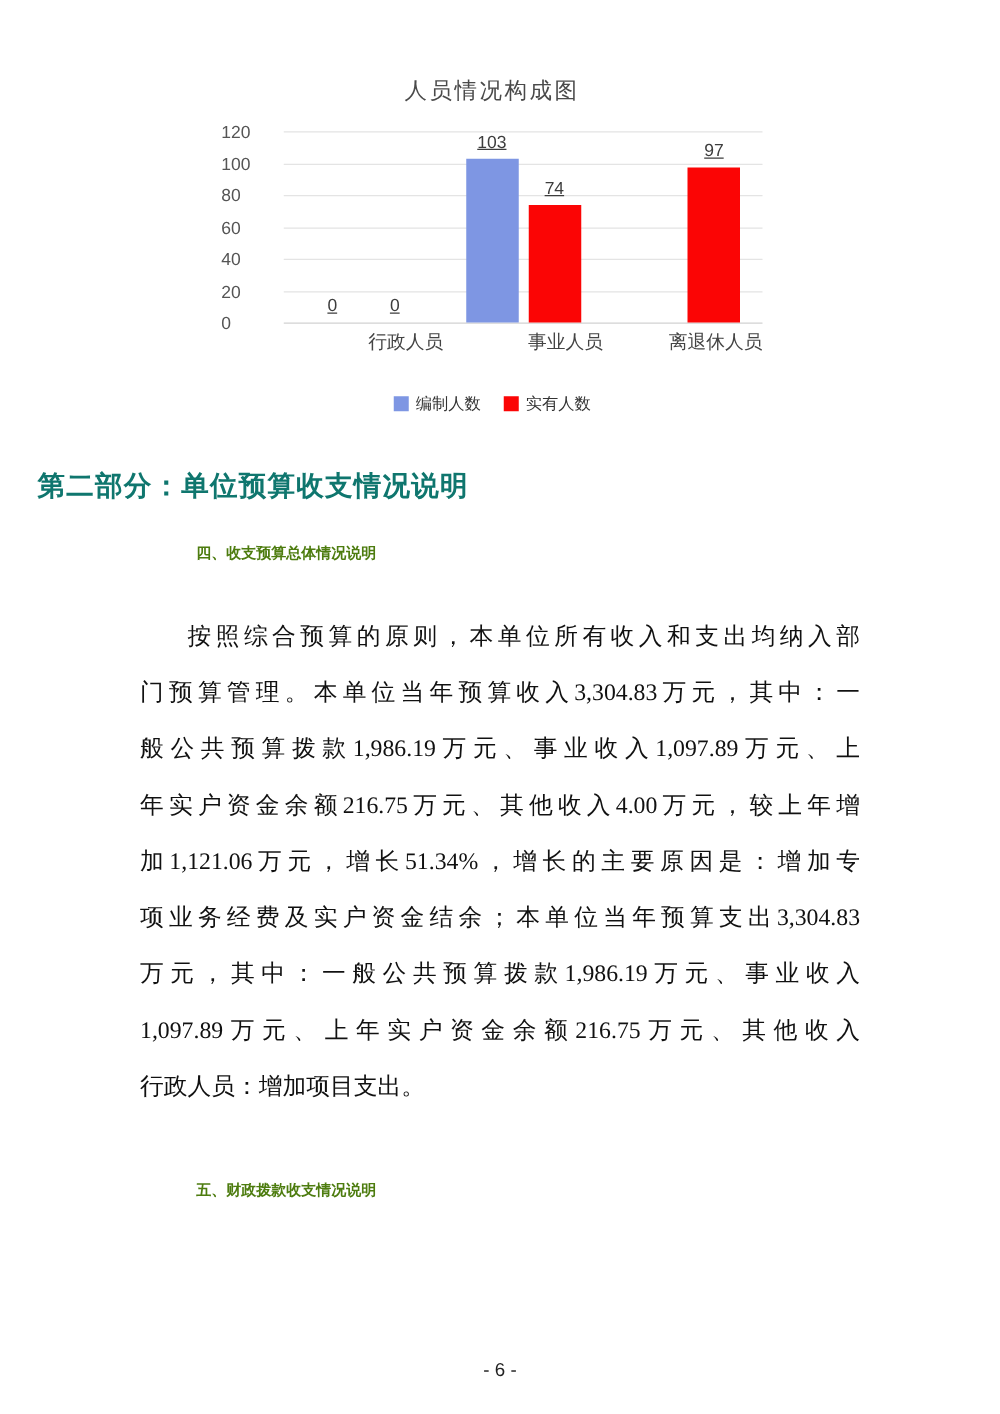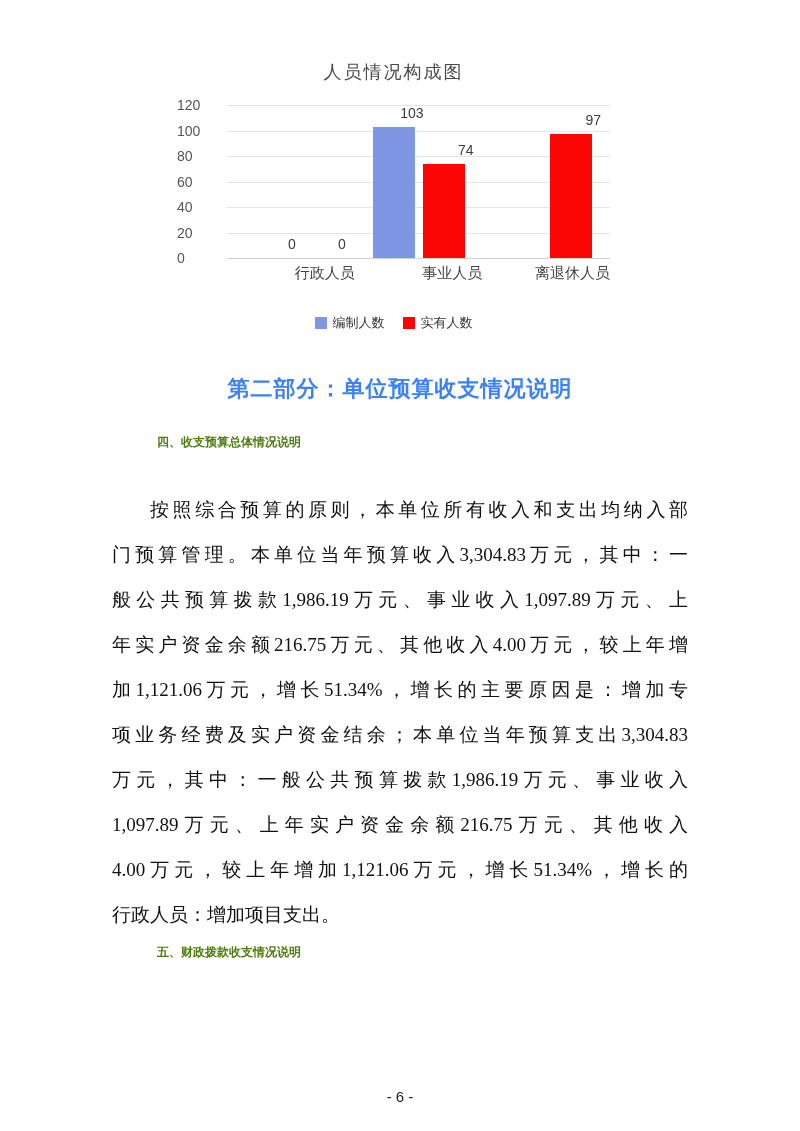--- a/index.html
+++ b/index.html
@@ -70,24 +70,25 @@
     position: absolute;
     bottom: 0;
     width: 42px;
     z-index: 1;
   }
   .dlabel {
     position: absolute;
     width: 60px;
     height: 17px;
     line-height: 17px;
-    text-align: right;
+    text-align: center;
     font-size: 14px;
     color: #3d3d3d;
     z-index: 2;
+    text-decoration: underline;
   }
   .chart-categories {
     position: absolute;
     top: 212px;
     left: 50px;
     width: 383px;
     display: flex;
   }
   .cat {
     flex: 1;
@@ -108,26 +109,27 @@
   .legend-item { display: flex; align-items: center; gap: 6px; }
   .legend-swatch { width: 12px; height: 12px; display: inline-block; }
   .legend-label { font-size: 13px; color: #333333; }
 
   
   .part-heading {
     position: absolute;
     top: 374px;
     left: 0;
     width: 100%;
-    text-align: center;
+    text-align: left;
     font-family: "Liberation Sans", "DejaVu Sans", sans-serif;
     font-weight: bold;
     font-size: 22px;
-    color: #3b82f6;
+    color: #0f766e;
     letter-spacing: 1px;
+    padding-left: 30px;
   }
   .section-heading {
     position: absolute;
     left: 112px;
     width: 576px;
     padding-left: 45px;
     font-family: "Liberation Sans", "DejaVu Sans", sans-serif;
     font-weight: bold;
     font-size: 12px;
     color: #4d7c0f;
@@ -219,21 +221,20 @@
 
   <div class="paragraph">
     <div class="pline first">按照综合预算的原则，本单位所有收入和支出均纳入部</div>
     <div class="pline">门预算管理。本单位当年预算收入3,304.83万元，其中：一</div>
     <div class="pline">般公共预算拨款1,986.19万元、事业收入1,097.89万元、上</div>
     <div class="pline">年实户资金余额216.75万元、其他收入4.00万元，较上年增</div>
     <div class="pline">加1,121.06万元，增长51.34%，增长的主要原因是：增加专</div>
     <div class="pline">项业务经费及实户资金结余；本单位当年预算支出3,304.83</div>
     <div class="pline">万元，其中：一般公共预算拨款1,986.19万元、事业收入</div>
     <div class="pline">1,097.89万元、上年实户资金余额216.75万元、其他收入</div>
-    <div class="pline">4.00万元，较上年增加1,121.06万元，增长51.34%，增长的</div>
     <div class="pline last">行政人员：增加项目支出。</div>
   </div>
 
   <div class="section-heading s5">五、财政拨款收支情况说明</div>
 
   <div class="page-number">- 6 -</div>
 
 </div>
 
 </body></html>

